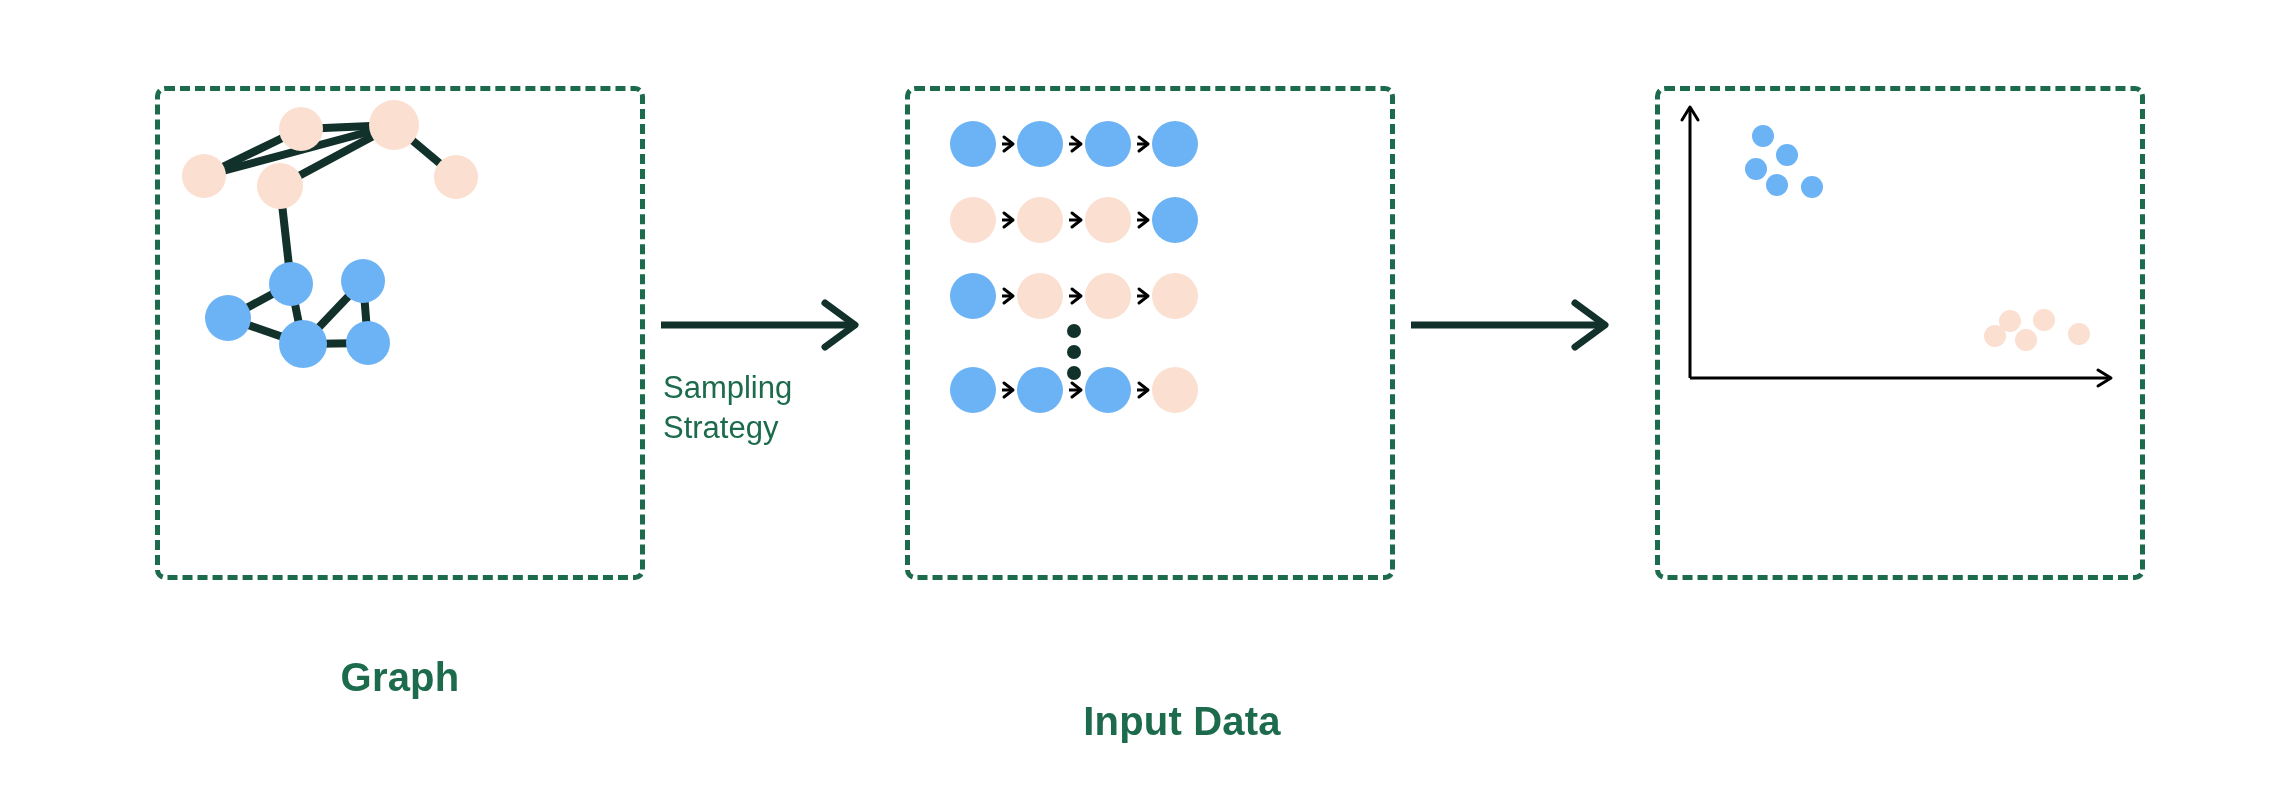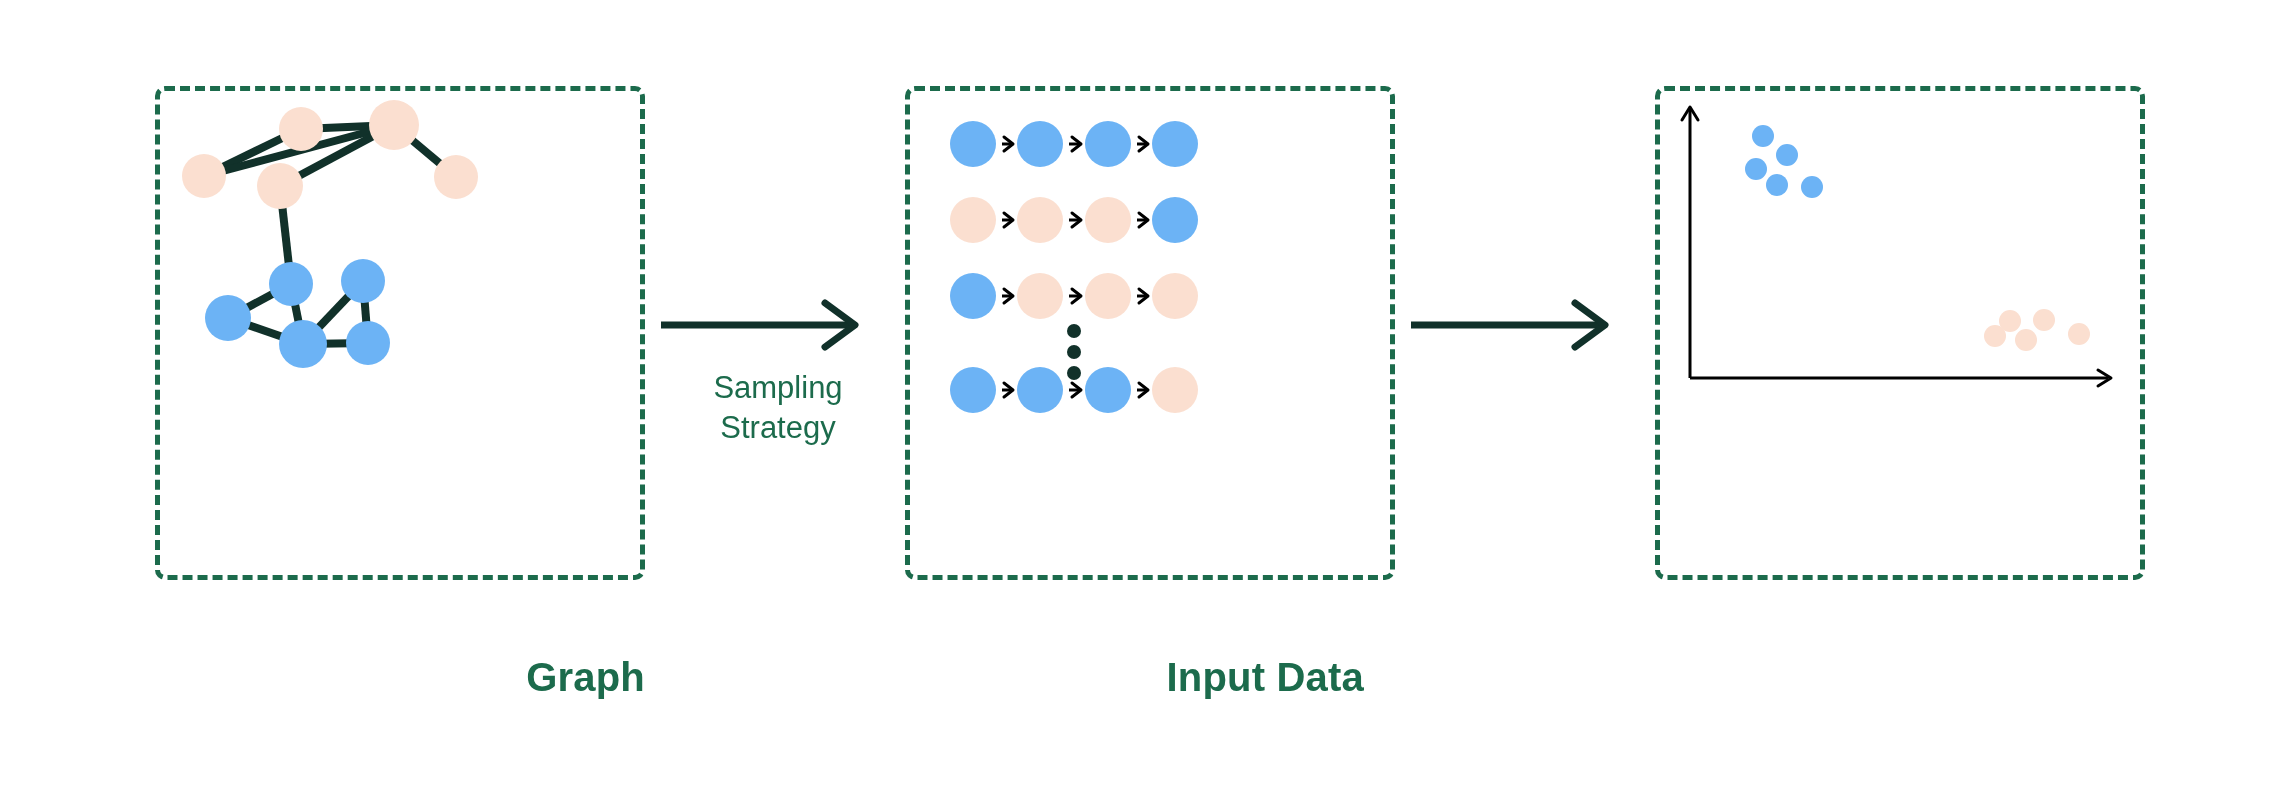--- a/index.html
+++ b/index.html
@@ -27,36 +27,35 @@
     border-radius: 10px;
     box-sizing: border-box;
   }
   #panel-graph      { left: 155px;  top: 86px;  width: 490px; height: 494px; }
   #panel-input      { left: 905px;  top: 86px;  width: 490px; height: 494px; }
   #panel-embeddings { left: 1655px; top: 86px;  width: 490px; height: 494px; }
 
   .panel-caption {
     position: absolute;
     width: 490px;
-    text-align: right;
+    text-align: center;
     font-size: 40px;
     font-weight: 700;
     color: #1c6b4c;
     letter-spacing: 0.2px;
     top: 655px;
     white-space: nowrap;
   }
   #caption-graph      { left: 155px; }
-  #caption-input      { left: 874px; }
+  #caption-input      { left: 937px; margin-top: 44px; }
   #caption-embeddings { left: 1655px; }
 
   .connector-label {
     position: absolute;
     width: 230px;
-    text-align: center;
     font-size: 31px;
     color: #1c6b4c;
     line-height: 1.30;
     white-space: pre-line;
   }
   #label-sampling { left: 663px;  top: 368px; }
   #label-skipgram { left: 1413px; top: 368px; }
 
   svg { display: block; overflow: visible; }
   .svg-abs { position: absolute; }

